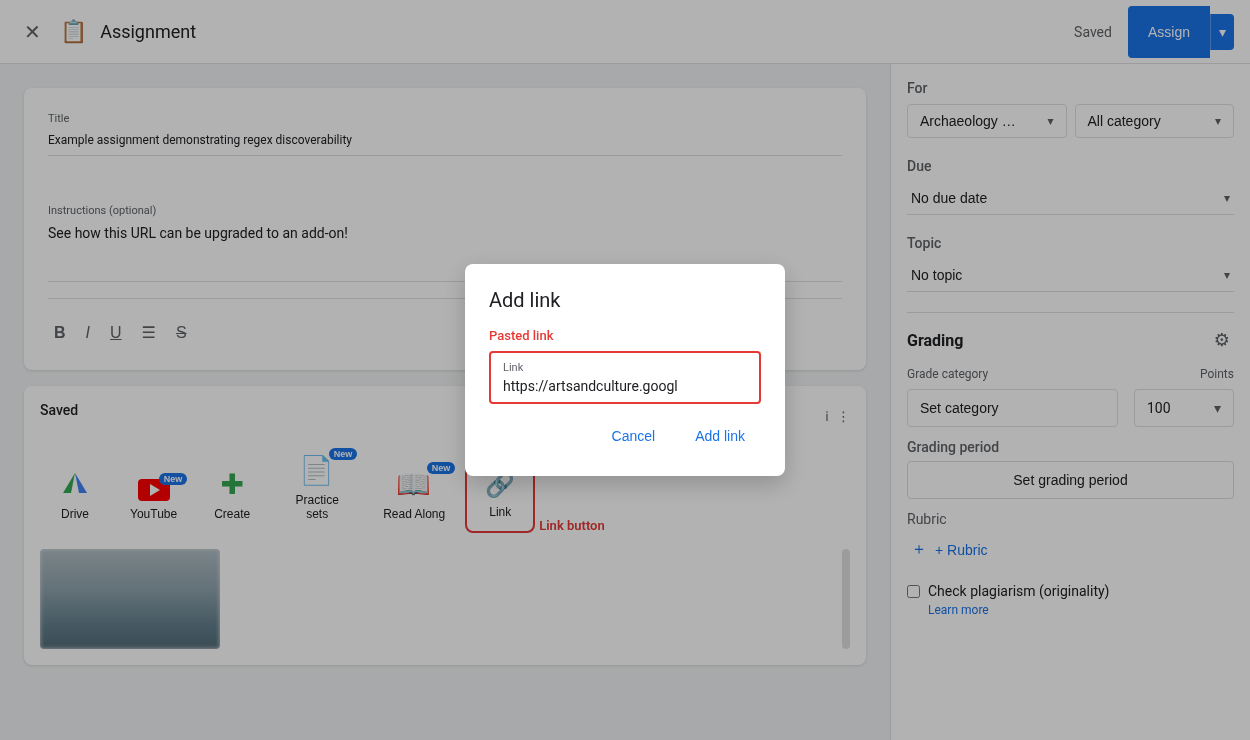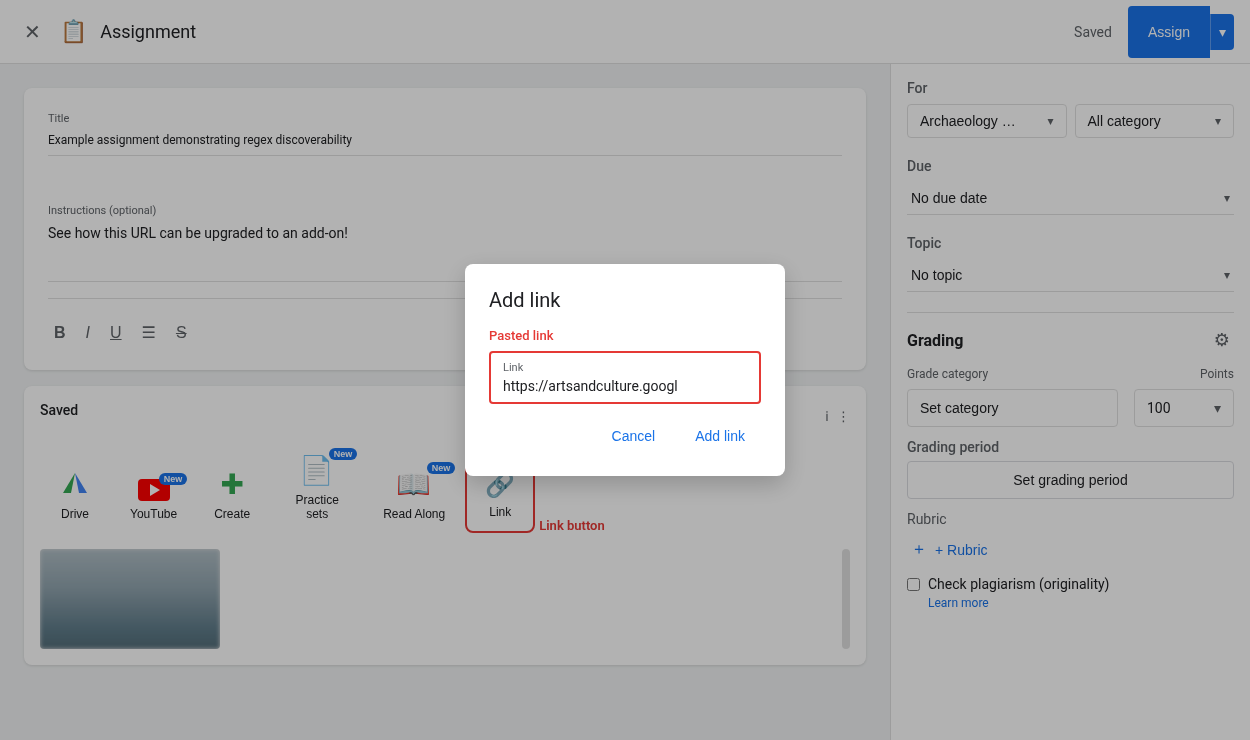--- a/index.html
+++ b/index.html
@@ -129,21 +129,21 @@
     .grading-period-btn {
       width: 100%; border: 1px solid #dadce0; border-radius: 4px; padding: 10px;
       background: #fff; font-size: 14px; color: #202124; cursor: pointer;
       text-align: center; margin-bottom: 12px;
     }
     .rubric-section-label { font-size: 14px; color: #5f6368; margin-bottom: 8px; }
     .add-rubric-btn {
       display: flex; align-items: center; gap: 8px; border: none; background: none;
       cursor: pointer; padding: 4px; color: #1a73e8; font-size: 14px;
     }
-    .check-row { display: flex; align-items: flex-start; gap: 8px; margin-top: 12px; }
+    .check-row { display: flex; align-items: flex-start; gap: 8px; margin-top: 19px; }
     .checkbox-input { margin-top: 2px; cursor: pointer; }
     .check-label-group {}
     .check-label { font-size: 14px; color: #202124; }
     .check-sublabel { font-size: 12px; color: #1a73e8; cursor: pointer; }
 
     
     .modal-overlay {
       position: fixed; top: 0; left: 0; width: 100%; height: 100%;
       background: rgba(0,0,0,0.3); display: flex; align-items: center; justify-content: center;
       z-index: 100;

